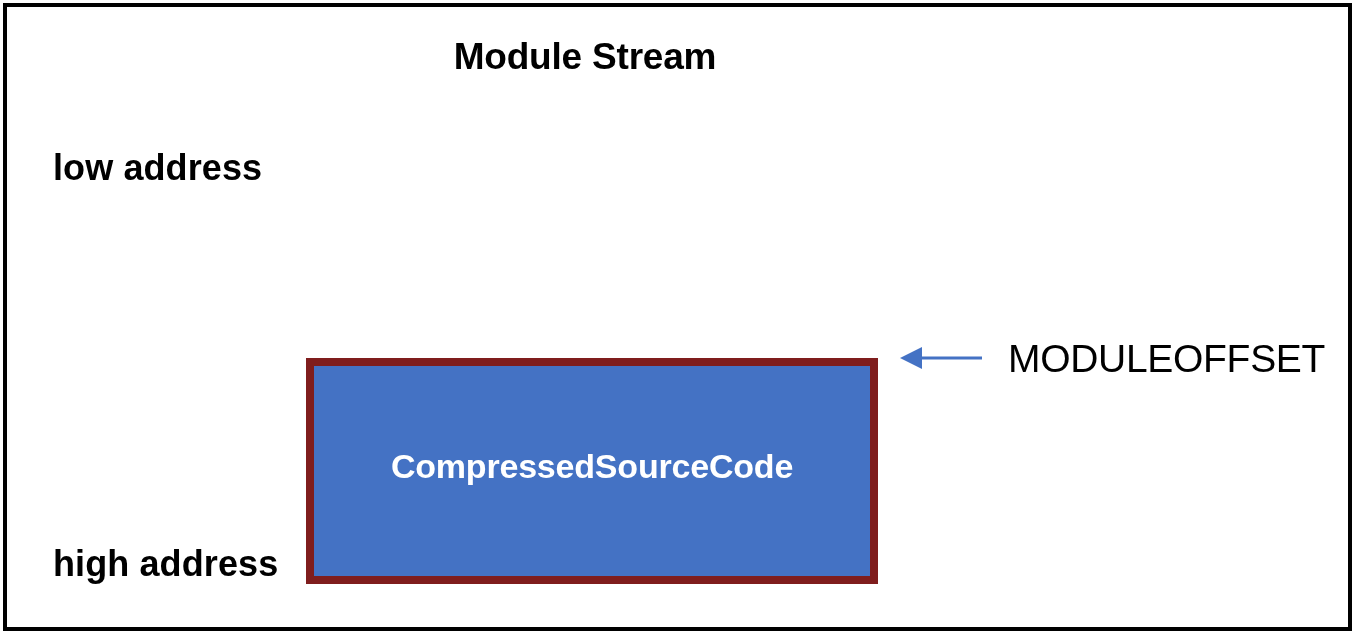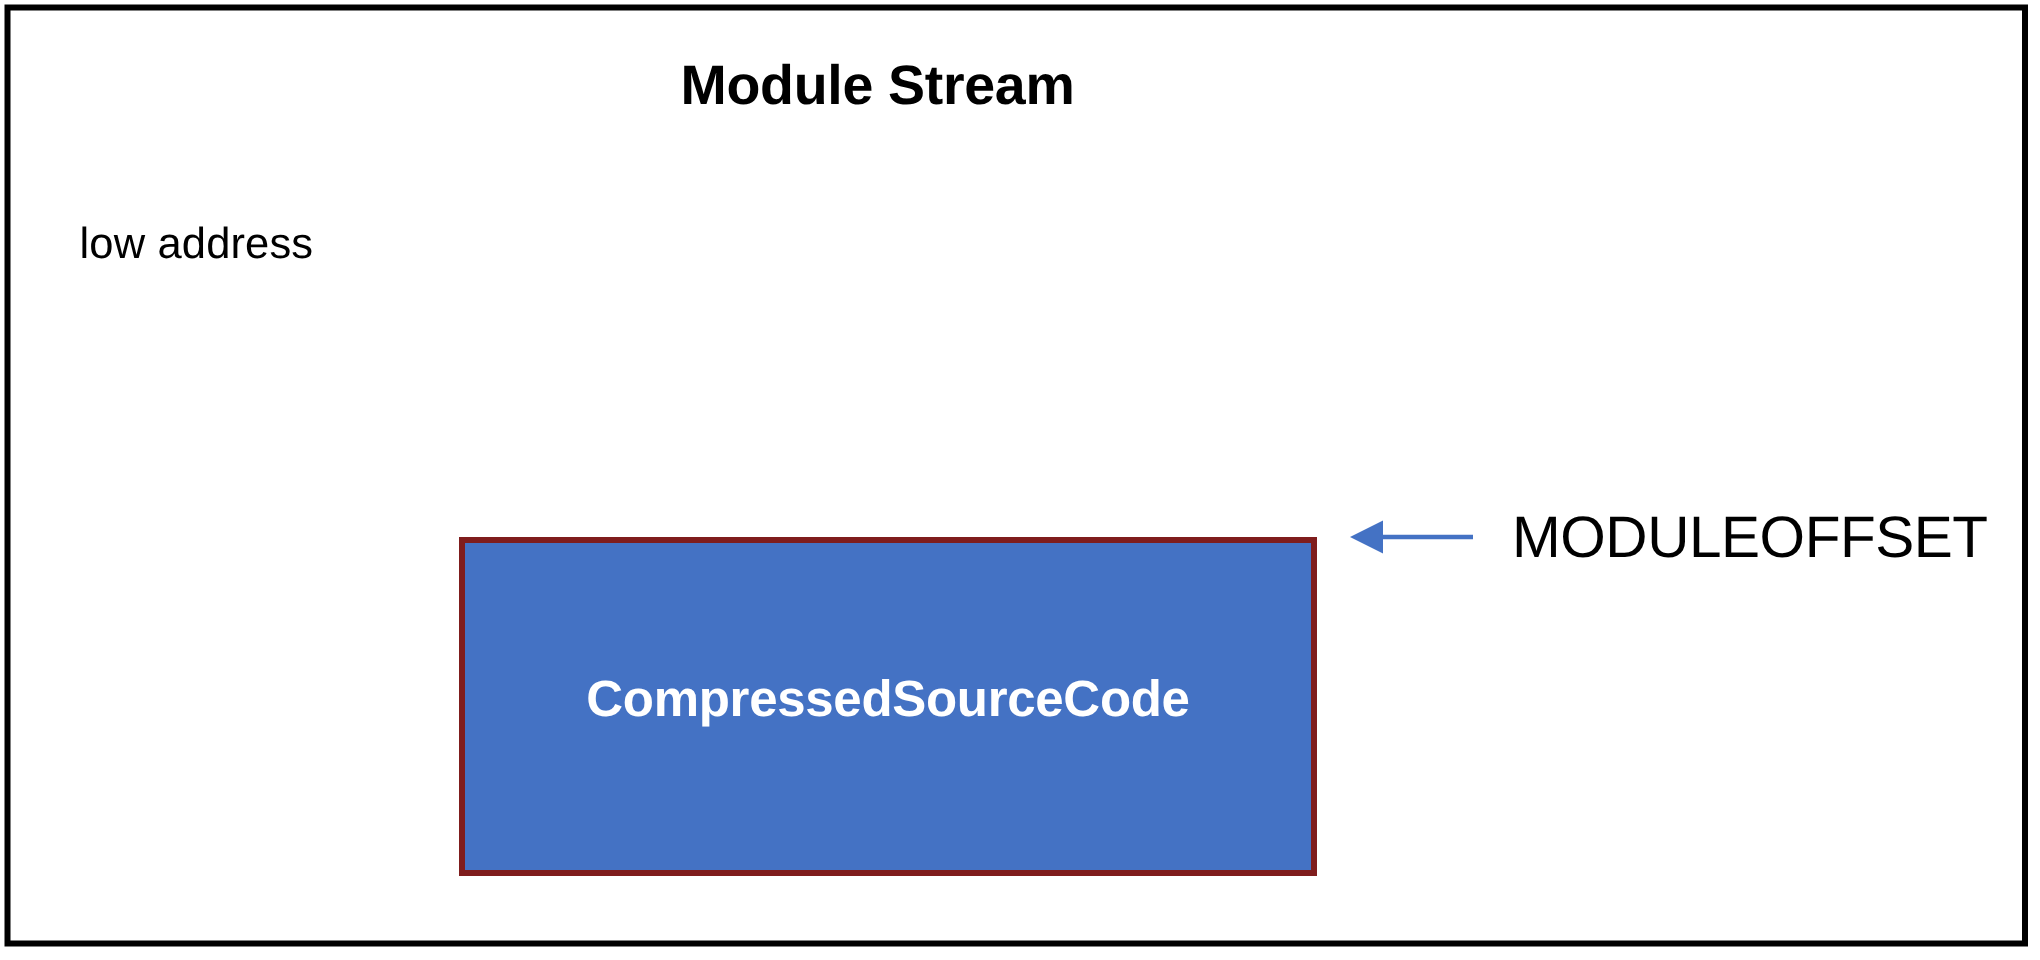--- a/index.html
+++ b/index.html
@@ -43,22 +43,22 @@
     font-size: 37px;
     font-weight: bold;
     color: #000000;
     letter-spacing: -0.2px;
     white-space: nowrap;
   }
 
   
   .addr-label {
     position: absolute;
-    font-size: 29px;
-    font-weight: normal;
+    font-size: 36px;
+    font-weight: bold;
     color: #000000;
     white-space: nowrap;
     letter-spacing: 0.1px;
   }
   .addr-low  { left: 53px; top: 147px; }
   .addr-high { left: 53px; top: 543px; }
 
   
   .block {
     position: absolute;
@@ -83,21 +83,21 @@
   .block-green .block-text {
     position: relative;
     top: -6px;
   }
   .block-blue {
     left: 306px;
     top: 358px;
     width: 572px;
     height: 226px;
     background: #4472C4;
-    border: 4px solid #7f1d1d;
+    border: 8px solid #7f1d1d;
   }
   .block-blue .block-text {
     position: relative;
     top: -5px;
   }
 
   
   .callout-arrow {
     position: absolute;
     left: 898px;
@@ -121,20 +121,21 @@
 <body>
 
 <div id="diagram-root">
 
   <div class="frame"></div>
 
   <div class="title">Module Stream</div>
 
   <div class="addr-label addr-low">low address</div>
 
+  <div class="addr-label addr-high">high address</div>
 
 
   <div class="block block-blue">
     <span class="block-text">CompressedSourceCode</span>
   </div>
 
   <svg class="callout-arrow" viewBox="0 0 86 30">
     <line x1="84" y1="15" x2="22" y2="15" stroke="#4472C4" stroke-width="3"></line>
     <polygon points="2,15 24,4 24,26" fill="#4472C4"></polygon>
   </svg>

